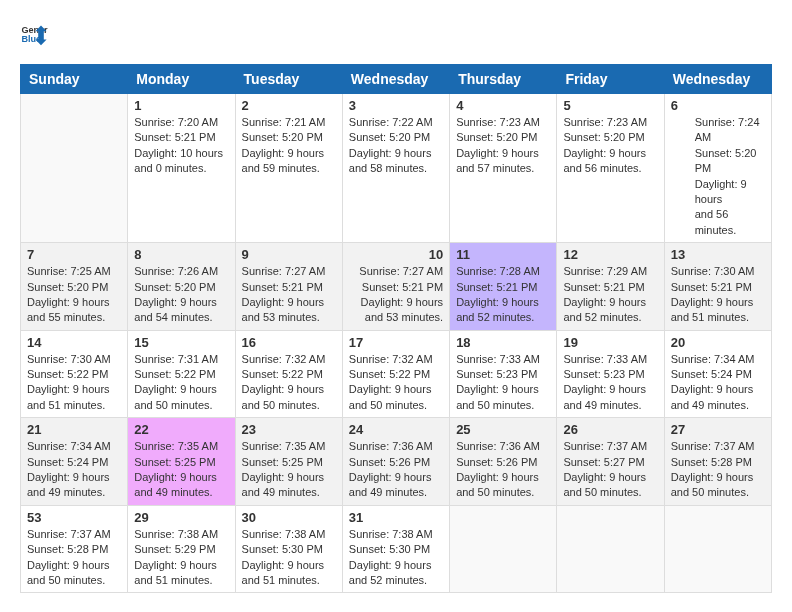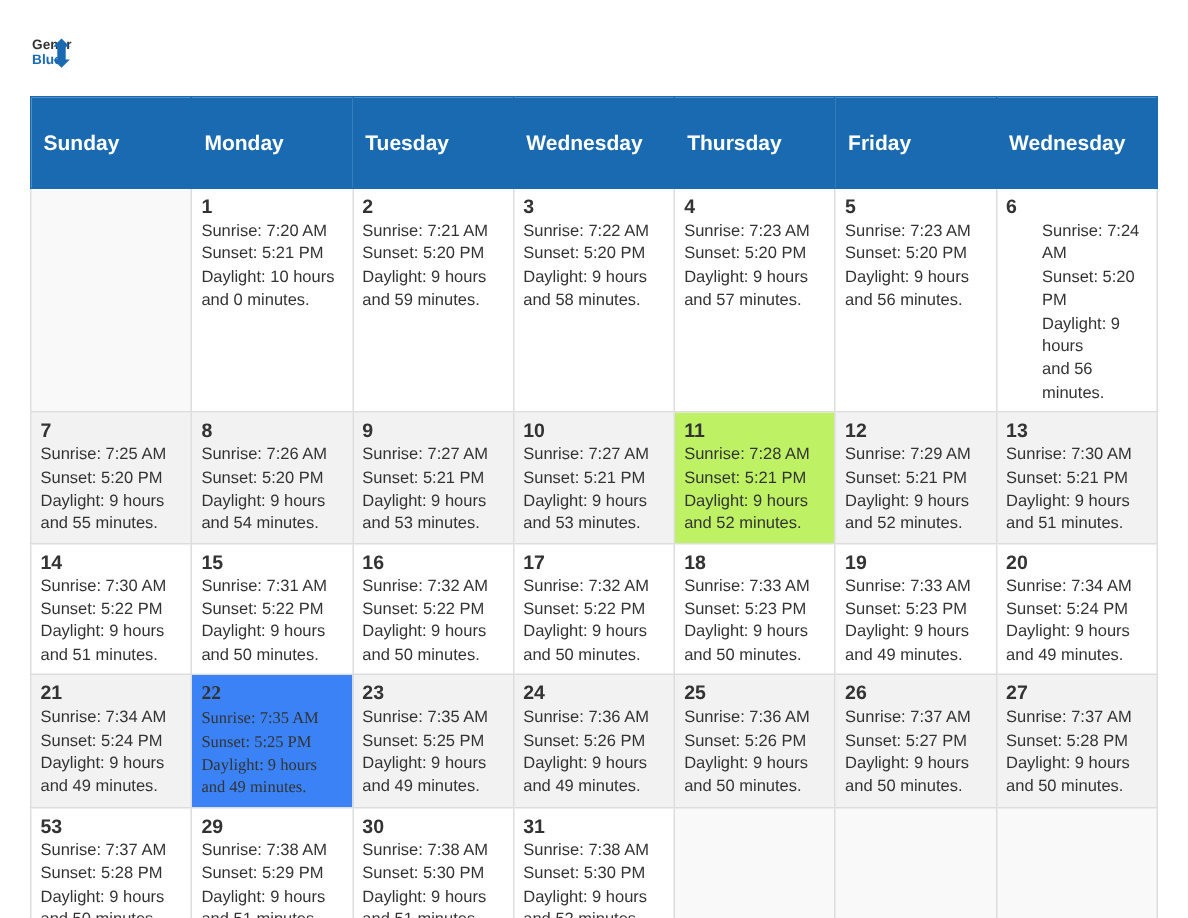--- a/index.html
+++ b/index.html
@@ -40,21 +40,21 @@
     }
     .calendar {
       width: 100%;
       border-collapse: collapse;
       border: 1px solid #ccc;
     }
     .calendar th {
       background: #1a6ab1;
       color: #fff;
       text-align: left;
-      padding: 22px 8px;
+      padding: 6px 8px;
       font-size: 14px;
       border: 1px solid #1a6ab1;
     }
     .calendar td {
       border: 1px solid #ddd;
       vertical-align: top;
       padding: 4px 6px;
       width: calc(100% / 7);
       min-height: 80px;
       font-size: 11px;
@@ -180,28 +180,28 @@
 Daylight: 9 hours
 and 54 minutes.</div>
         </td>
         <td style="background: rgb(242, 242, 242);">
           <span class="day-number">9</span>
           <div class="day-detail" style="white-space: pre-line;">Sunrise: 7:27 AM
 Sunset: 5:21 PM
 Daylight: 9 hours
 and 53 minutes.</div>
         </td>
-        <td style="background: rgb(242, 242, 242);">
+        <td style="background: rgb(242, 242, 242); text-align: right;">
           <span class="day-number">10</span>
           <div class="day-detail" style="white-space: pre-line;">Sunrise: 7:27 AM
 Sunset: 5:21 PM
 Daylight: 9 hours
 and 53 minutes.</div>
         </td>
-        <td style="background: #bef264;">
+        <td style="background: #c4b5fd;">
           <span class="day-number">11</span>
           <div class="day-detail" style="white-space: pre-line;">Sunrise: 7:28 AM
 Sunset: 5:21 PM
 Daylight: 9 hours
 and 52 minutes.</div>
         </td>
         <td style="background: rgb(242, 242, 242);">
           <span class="day-number">12</span>
           <div class="day-detail" style="white-space: pre-line;">Sunrise: 7:29 AM
 Sunset: 5:21 PM
@@ -268,21 +268,21 @@
         </td>
       </tr>
       <tr>
         <td style="background: rgb(242, 242, 242);">
           <span class="day-number">21</span>
           <div class="day-detail" style="white-space: pre-line;">Sunrise: 7:34 AM
 Sunset: 5:24 PM
 Daylight: 9 hours
 and 49 minutes.</div>
         </td>
-        <td style="background: #3b82f6; font-family: Liberation Serif, serif;">
+        <td style="background: #f0abfc;">
           <span class="day-number">22</span>
           <div class="day-detail" style="white-space: pre-line;">Sunrise: 7:35 AM
 Sunset: 5:25 PM
 Daylight: 9 hours
 and 49 minutes.</div>
         </td>
         <td style="background: rgb(242, 242, 242);">
           <span class="day-number">23</span>
           <div class="day-detail" style="white-space: pre-line;">Sunrise: 7:35 AM
 Sunset: 5:25 PM

